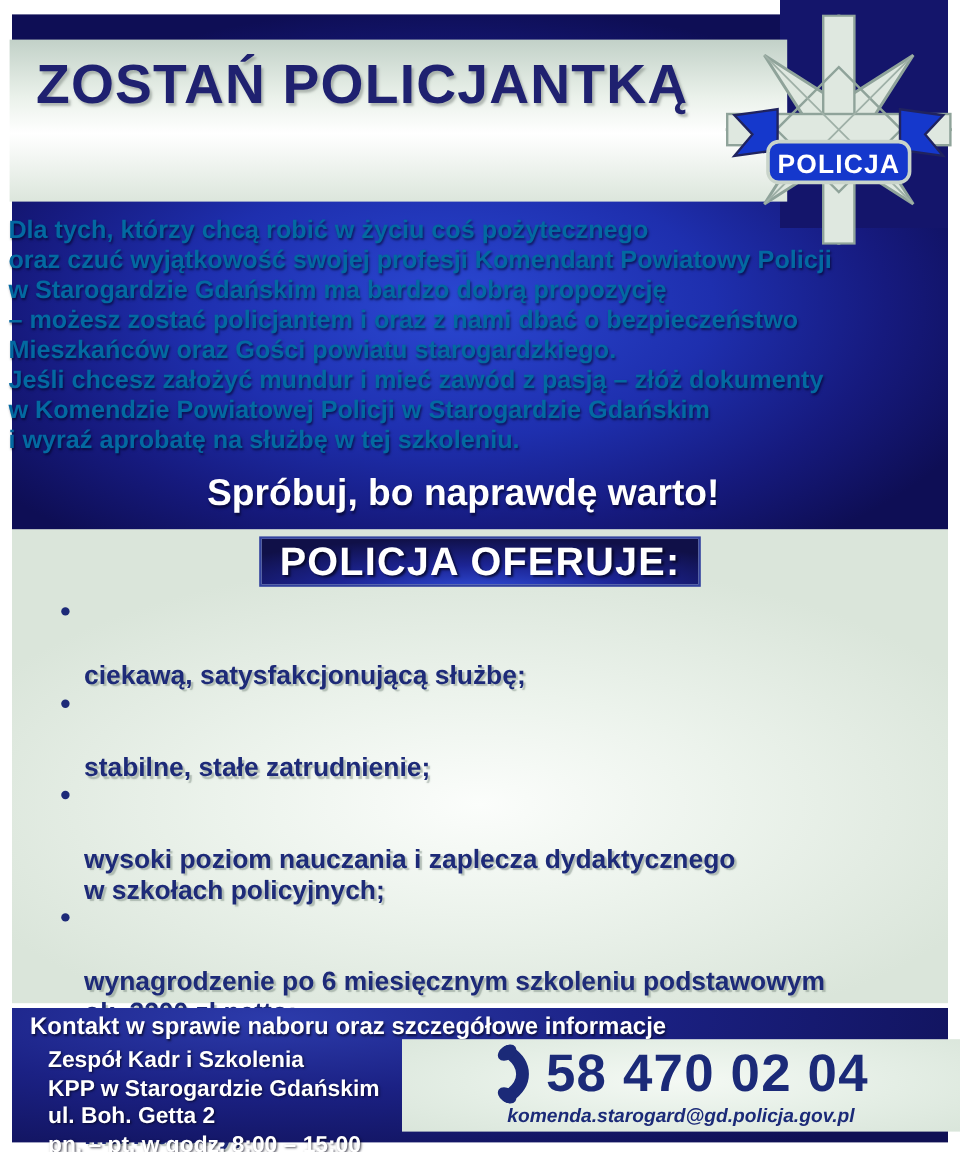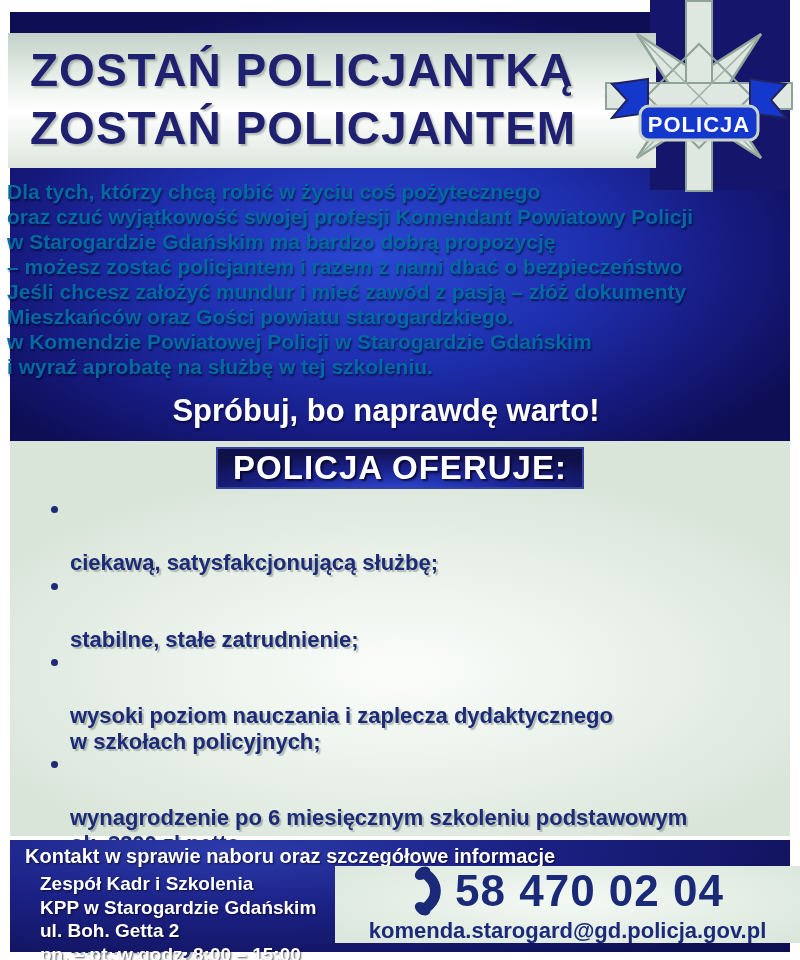--- a/index.html
+++ b/index.html
@@ -20,21 +20,21 @@
   }
   .head-panel{
     position:absolute;left:8px;top:33px;width:648px;height:135px;z-index:2;
     background:linear-gradient(180deg,#c2d1c8 0%,#eaf1ea 35%,#ffffff 58%,#dce6dc 100%);
   }
   .headline{
     position:absolute;left:30px;top:41px;z-index:4;color:#1f2170;
     font-size:46px;line-height:58px;letter-spacing:1px;white-space:nowrap;
     text-shadow:2px 2px 2px rgba(125,135,130,.55);
   }
-  .star-wrap{position:absolute;left:604px;top:0;width:190px;height:192px;z-index:3;}
+  .star-wrap{position:absolute;left:604px;top:12px;width:190px;height:192px;z-index:3;}
   .intro{
     position:absolute;left:7px;top:179px;width:762px;z-index:4;color:#0369a1;
     font-size:21px;line-height:25px;text-shadow:1px 2px 2px rgba(0,0,30,.6);
   }
   .tagline{
     position:absolute;left:10px;top:393px;width:752px;z-index:4;text-align:center;
     color:#ffffff;font-size:31px;text-shadow:1px 2px 2px rgba(0,0,30,.6);
   }
   
   .offer-section{
@@ -70,35 +70,34 @@
   .footer-address{margin:4px 0 0 30px;font-size:19px;line-height:23.5px;
     text-shadow:1px 1px 2px rgba(0,0,20,.7);}
   .contact-box{
     position:absolute;left:325px;top:26px;width:465px;height:77px;
     background:radial-gradient(ellipse 70% 80% at 50% 45%,
       #f4f9f4 0%, #e4eee5 55%, #d9e5da 100%);
     display:flex;flex-direction:column;align-items:center;justify-content:center;
   }
   .phone-row{display:flex;align-items:center;gap:12px;color:#1b2a78;}
   .phone-number{font-size:44px;line-height:44px;letter-spacing:1px;}
-  .email{font-size:22px;color:#1b2a78;margin-top:1px;}
+  .email{font-size:16px;color:#1b2a78;margin-top:1px;font-style:italic;}
   svg text{font-family:"Liberation Sans",sans-serif;}
 </style>
 </head>
 <body>
 
 <div class="sheet">
 
   <div class="main-blue"></div>
   <div class="star-backdrop"></div>
 
   <div class="head-panel"></div>
   <div class="headline">
     <div>ZOSTAŃ POLICJANTKĄ</div>
-    <div>ZOSTAŃ POLICJANTEM</div>
   </div>
 
   <div class="star-wrap">
     <svg width="190" height="192" viewBox="0 0 190 192">
       <polygon points="95,0 107,66 157,34 125,84 189,96 125,108 157,158 107,126 95,192 83,126 33,158 65,108 1,96 65,84 33,34 83,66" fill="#dfe8e0" stroke="#8fa39a" stroke-width="2.5"></polygon>
       <rect x="82" y="1" width="26" height="190" fill="#dfe8e0" stroke="#8fa39a" stroke-width="2"></rect>
       <rect x="2" y="83" width="186" height="26" fill="#dfe8e0" stroke="#8fa39a" stroke-width="2"></rect>
       <polygon points="95,44 147,96 95,148 43,96" fill="none" stroke="#8fa39a" stroke-width="2"></polygon>
       <path d="M33,34 L95,96 M157,34 L95,96 M33,158 L95,96 M157,158 L95,96" stroke="#9fb0a7" stroke-width="1.5" fill="none"></path>
 
@@ -111,25 +110,25 @@
   </div>
 
   <div class="intro">
 
       <div>Dla tych, którzy chcą robić w życiu coś pożytecznego</div>
 
       <div>oraz czuć wyjątkowość swojej profesji Komendant Powiatowy Policji</div>
 
       <div>w Starogardzie Gdańskim ma bardzo dobrą propozycję</div>
 
-      <div>– możesz zostać policjantem i razem z nami dbać o bezpieczeństwo</div>
+      <div>– możesz zostać policjantem i oraz z nami dbać o bezpieczeństwo</div>
+
+      <div>Mieszkańców oraz Gości powiatu starogardzkiego.</div>
 
       <div>Jeśli chcesz założyć mundur i mieć zawód z pasją – złóż dokumenty</div>
-
-      <div>Mieszkańców oraz Gości powiatu starogardzkiego.</div>
 
       <div>w Komendzie Powiatowej Policji w Starogardzie Gdańskim</div>
 
       <div>i wyraź aprobatę na służbę w tej szkoleniu.</div>
     </div>
 
   <div class="tagline">Spróbuj, bo naprawdę warto!</div>
 
   <div class="offer-section">
     <div class="offer-title">POLICJA OFERUJE:</div>

